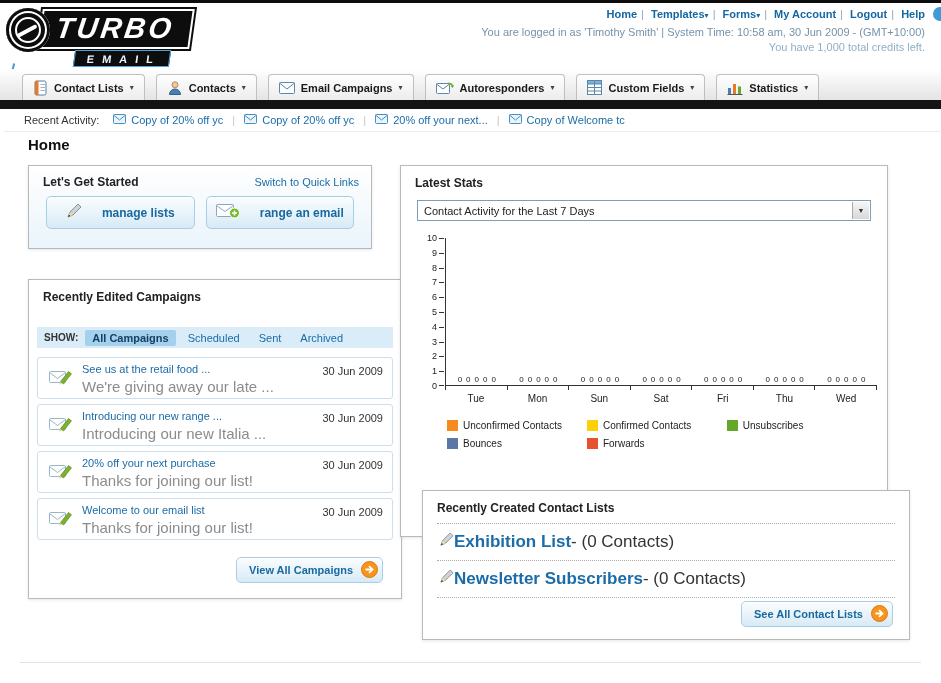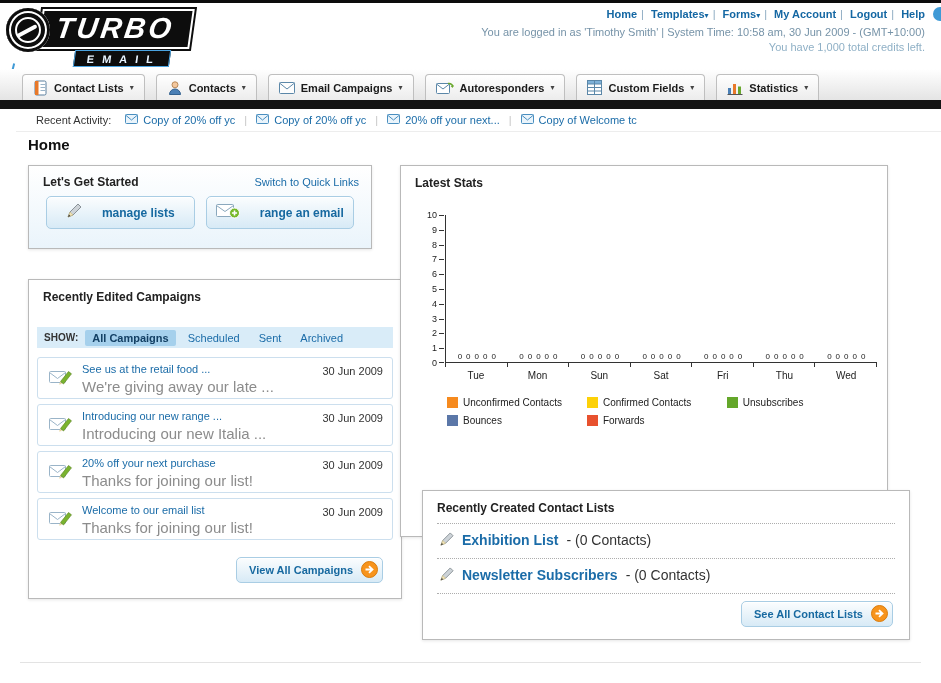--- a/index.html
+++ b/index.html
@@ -34,21 +34,21 @@
   .tabsbar { position:absolute; top:66px; left:0; right:0; height:31px; background:linear-gradient(#ffffff,#e4e4e4);
     padding-left:22px; display:flex; align-items:flex-end; gap:11px; }
   .tab { display:flex; align-items:center; gap:6px; height:26px; padding:0 10px; background:linear-gradient(#ffffff,#ececec);
     border:1px solid #bfbfbf; border-bottom:none; border-radius:4px 4px 0 0; cursor:pointer; }
   .tab-icon { display:flex; align-items:center; }
   .tab-label { font-size:11px; font-weight:bold; color:#1a1a1a; white-space:nowrap; }
   .tab-caret { font-size:8px; color:#444; }
   .blackbar { position:absolute; top:97px; left:0; right:0; height:9px; background:#141414; }
 
   
-  .activitybar { position:absolute; top:106px; left:16px; right:0; height:23px; display:flex; align-items:center;
+  .activitybar { position:absolute; top:106px; left:4px; right:0; height:23px; display:flex; align-items:center;
     padding-left:20px; font-size:11px; background:#fff; border-bottom:1px solid #ededed; }
   .activity-label { color:#333; margin-right:14px; }
   .activity-item { display:flex; align-items:center; gap:5px; margin-right:9px; }
   .activity-item a { color:#1b6ca8; }
   .activity-sep { color:#c5c5c5; margin-right:9px; }
 
   .page-title { position:absolute; left:28px; top:133px; font-size:15px; font-weight:bold; color:#111; }
 
   
   .panel { position:absolute; background:#fff; border:1px solid #b9b9b9; box-shadow:0 1px 3px rgba(0,0,0,0.1); }
@@ -101,21 +101,21 @@
   .x-labels { display:flex; margin-left:26px; margin-top:3px; }
   .x-labels span { flex:1; text-align:center; font-size:10px; color:#222; }
   .legend { display:flex; flex-wrap:wrap; margin:16px 0 0 28px; width:424px; row-gap:7px; }
   .legend-item { width:33%; display:flex; align-items:center; gap:5px; }
   .swatch { width:11px; height:11px; display:inline-block; flex:none; }
   .legend-item .legend-text { font-size:10px; color:#222; }
 
   .panel-lists { left:422px; top:487px; width:488px; height:150px; }
   .pl-title { padding:10px 14px 8px; }
   .cl-items { margin:0 14px; }
-  .cl-item { display:flex; align-items:flex-start; gap:8px; padding:8px 2px; border-top:1px dotted #adadad; font-size:14px; cursor:pointer; }
+  .cl-item { display:flex; align-items:center; padding:8px 2px; border-top:1px dotted #adadad; font-size:17px; cursor:pointer; }
   .cl-item:last-child { border-bottom:1px dotted #adadad; }
   .cl-name { color:#1b6ca8; font-weight:bold; }
   .cl-detail { color:#333; }
   .btn-seeall { position:absolute; right:16px; bottom:12px; }
 
   .footer-line { position:absolute; left:20px; right:20px; top:659px; height:1px; background:#e3e3e3; }
 </style>
 </head>
 <body>
 
@@ -348,20 +348,24 @@
       <span>View All Campaigns</span>
       <span><svg width="17" height="17" viewBox="0 0 17 17">
             <circle cx="8.5" cy="8.5" r="8" fill="#f7941d" stroke="#d97c0d"></circle>
             <path d="M4.5 8.5 h6 M8 5.2 l3.5 3.3 -3.5 3.3" stroke="#fff" stroke-width="1.8" fill="none"></path>
           </svg></span>
     </button>
   </div>
 
   <div class="panel panel-stats">
     <div class="ps-title panel-title">Latest Stats</div>
+    <div class="select">
+      <span>Contact Activity for the Last 7 Days</span>
+      <span class="select-arrow">▼</span>
+    </div>
     <div class="chart-wrap">
       <div class="chart-flex">
         <div class="y-axis" id="y-axis">
             <span class="y-lab" style="top: 143px;">0</span>
             <span class="y-tick" style="top: 147px;"></span>
             <span class="y-lab" style="top: 128.2px;">1</span>
             <span class="y-tick" style="top: 133.2px;"></span>
             <span class="y-lab" style="top: 113.4px;">2</span>
             <span class="y-tick" style="top: 118.4px;"></span>
             <span class="y-lab" style="top: 98.6px;">3</span>

